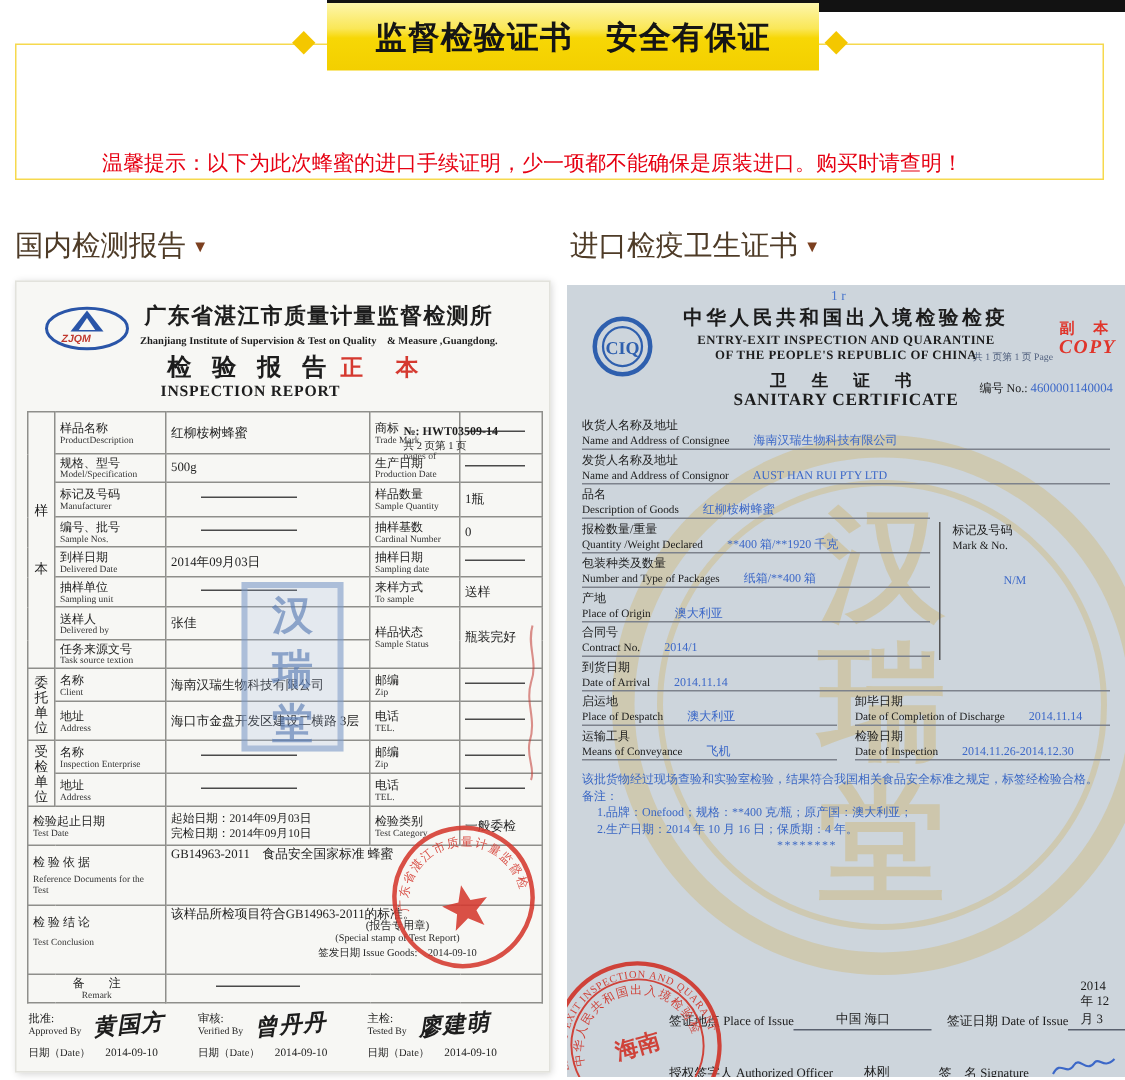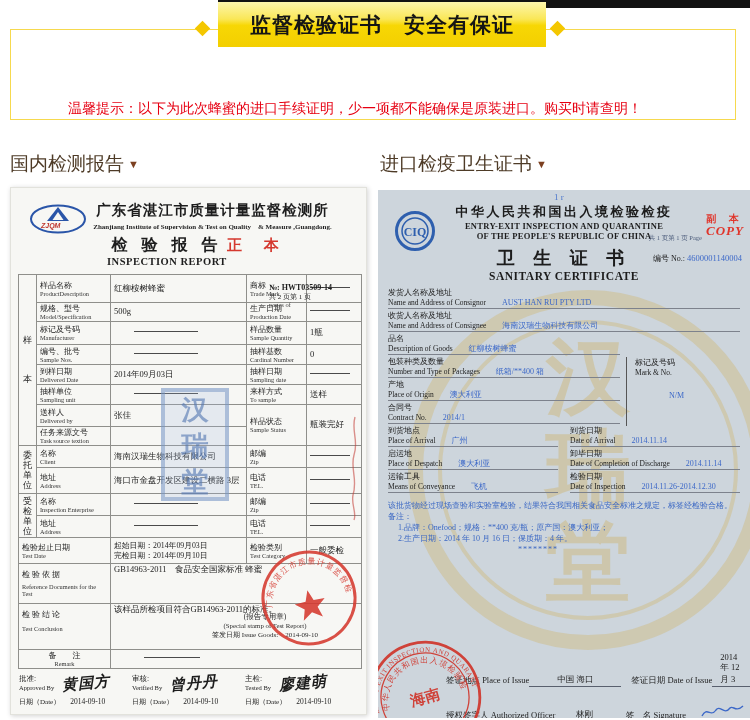--- a/index.html
+++ b/index.html
@@ -82,21 +82,21 @@
   .dr-artifact { position:absolute; left:176px; top:2px; color:#4a76cc; font-size:9px; z-index:2; }
 
   .dr-head { position:relative; text-align:center; padding-top:13px; z-index:2; }
   .dr-logo { position:absolute; left:16px; top:20px; }
   .dr-org-cn { font-size:13px; font-weight:bold; letter-spacing:2.5px; }
   .dr-org-en { font-size:8.5px; font-weight:bold; line-height:10px; letter-spacing:.3px; }
   .dr-copy { position:absolute; right:6px; top:22px; text-align:center; color:#e0352b; z-index:3; }
   .dr-copy .cc { font-size:10px; font-weight:bold; letter-spacing:5px; display:block; }
   .dr-copy .ce { font-size:13px; font-weight:bold; font-style:italic; display:block; margin-top:-3px; letter-spacing:1px; }
   .dr-pages { position:absolute; right:48px; top:44px; font-size:6.5px; color:#51617f; }
-  .dr-title-cn { font-size:18px; font-weight:bold; letter-spacing:7px; margin-top:5px; }
+  .dr-title-cn { font-size:11px; font-weight:bold; letter-spacing:7px; margin-top:5px; }
   .dr-title-en { font-size:11.5px; font-weight:bold; letter-spacing:.5px; }
   .dr-no { position:absolute; right:8px; top:63px; font-size:8px; }
   .dr-no .num { color:#3c68c8; font-size:8.5px; }
 
   .dr-body { position:relative; margin:6px 10px 0; z-index:2; }
   .f-cn { font-size:8px; line-height:9.5px; }
   .f-line { display:flex; align-items:flex-end; border-bottom:1px solid #7d828c; min-height:10.5px; line-height:10px; }
   .f-en { font-size:7.5px; white-space:nowrap; }
   .f-val { font-size:8px; color:#3c68c8; margin-left:16px; white-space:nowrap; }
   .field { margin-bottom:2.5px; }
@@ -433,42 +433,49 @@
     <div class="dr-title-cn">卫 生 证 书</div>
     <div class="dr-title-en">SANITARY CERTIFICATE</div>
     <div class="dr-no">
       <span>编号 No.:</span>
       <span class="num">4600001140004</span>
     </div>
   </div>
 
   <div class="dr-body">
     <div class="field">
+      <div class="f-cn">收货人名称及地址</div>
+      <div class="f-line">
+          <span class="f-en">Name and Address of Consignee</span>
+          <span class="f-val">海南汉瑞生物科技有限公司</span>
+        </div>
+    </div>
+    <div class="field">
       <div class="f-cn">发货人名称及地址</div>
       <div class="f-line">
           <span class="f-en">Name and Address of Consignor</span>
           <span class="f-val">AUST HAN RUI PTY LTD</span>
-        </div>
-    </div>
-    <div class="field">
-      <div class="f-cn">收货人名称及地址</div>
-      <div class="f-line">
-          <span class="f-en">Name and Address of Consignee</span>
-          <span class="f-val">海南汉瑞生物科技有限公司</span>
         </div>
     </div>
     <div class="field">
       <div class="f-cn">品名</div>
       <div class="f-line" style="width:232px">
           <span class="f-en">Description of Goods</span>
           <span class="f-val">红柳桉树蜂蜜</span>
         </div>
     </div>
     <div class="split">
       <div class="split-l">
+        <div class="field">
+          <div class="f-cn">报检数量/重量</div>
+          <div class="f-line">
+              <span class="f-en">Quantity /Weight Declared</span>
+              <span class="f-val">**400 箱/**1920 千克</span>
+            </div>
+        </div>
         <div class="field">
           <div class="f-cn">包装种类及数量</div>
           <div class="f-line">
               <span class="f-en">Number and Type of Packages</span>
               <span class="f-val">纸箱/**400 箱</span>
             </div>
         </div>
         <div class="field">
           <div class="f-cn">产地</div>
           <div class="f-line">
@@ -485,27 +492,20 @@
         </div>
       </div>
       <div class="split-r">
         <div class="f-cn">标记及号码</div>
         <div class="f-en">Mark &amp; No.</div>
         <div class="mk-val">N/M</div>
       </div>
     </div>
 
     <div class="pair">
-      <div class="field pf1">
-        <div class="f-cn">到货地点</div>
-        <div class="f-line">
-            <span class="f-en">Place of Arrival</span>
-            <span class="f-val">广州</span>
-          </div>
-      </div>
       <div class="field pf2">
         <div class="f-cn">到货日期</div>
         <div class="f-line">
             <span class="f-en">Date of Arrival</span>
             <span class="f-val">2014.11.14</span>
           </div>
       </div>
     </div>
     <div class="pair">
       <div class="field pf1">

